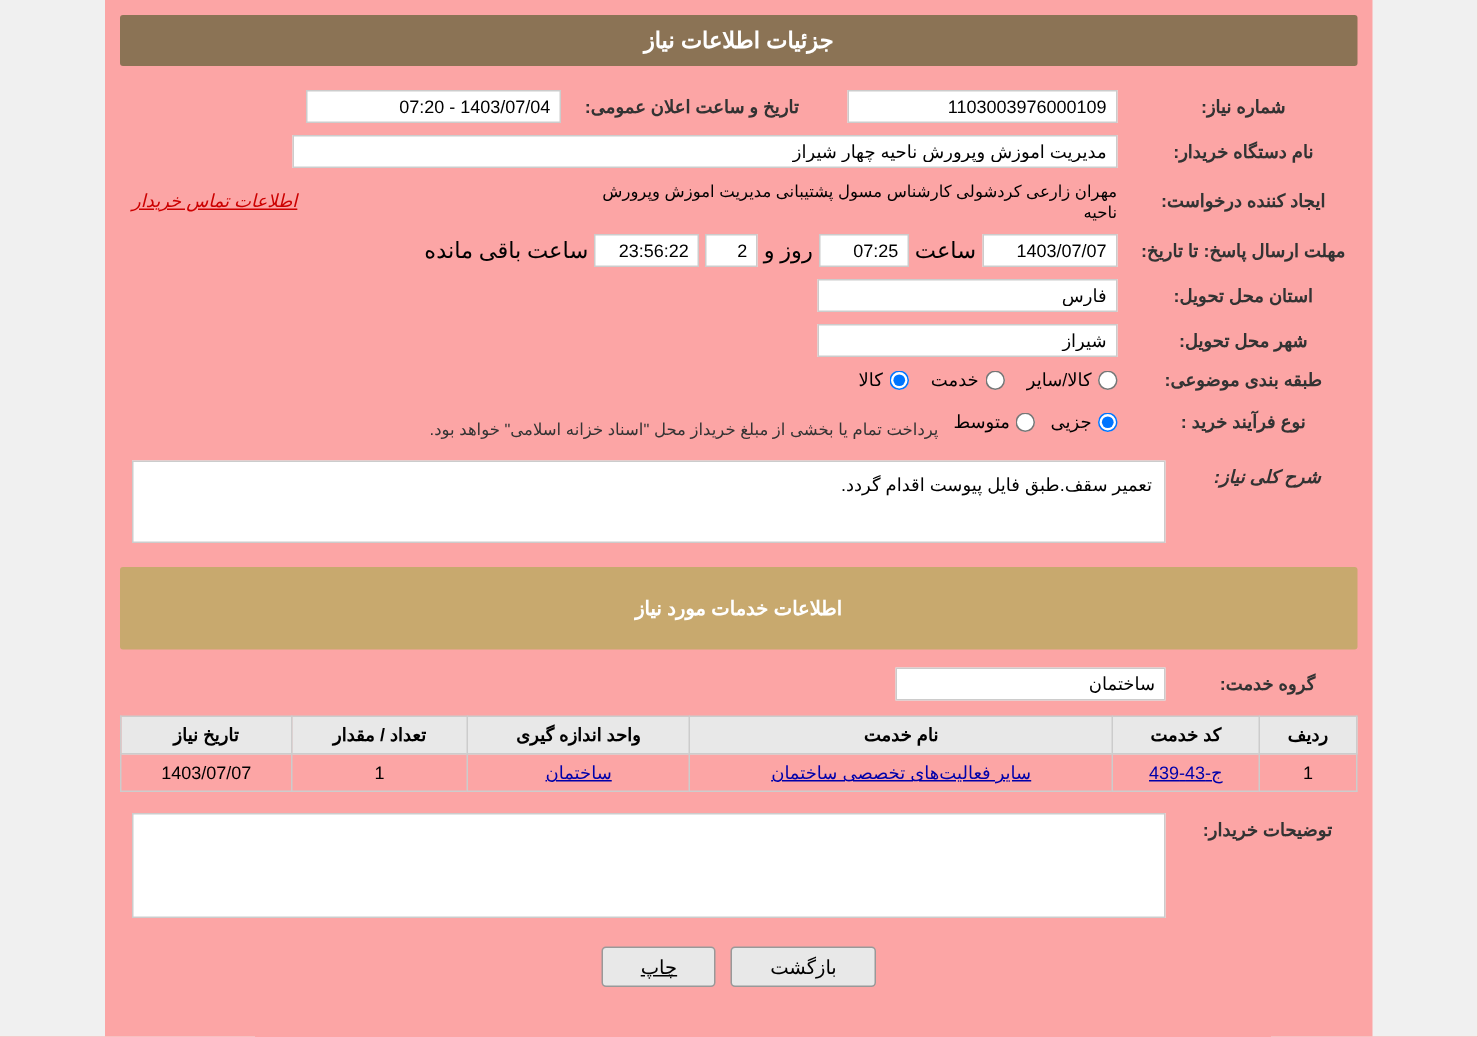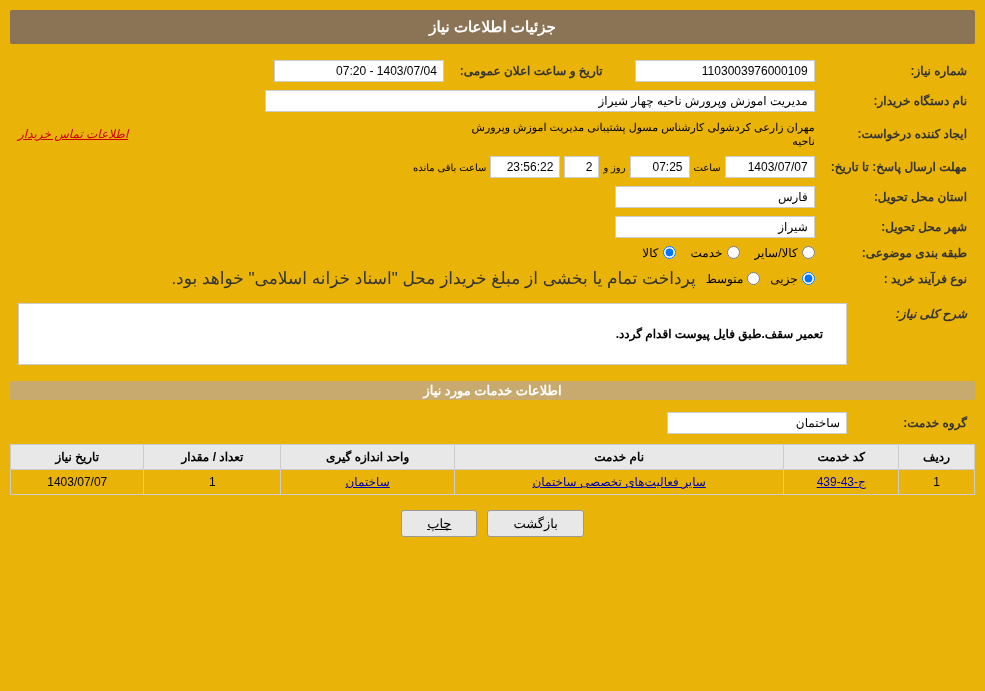--- a/index.html
+++ b/index.html
@@ -3,60 +3,60 @@
   <meta charset="utf-8">
   <style>
     * { box-sizing: border-box; margin: 0; padding: 0; }
     body {
       font-family: Tahoma, Arial, sans-serif;
       font-size: 12px;
       background: #f0f0f0;
       direction: rtl;
     }
     .page-container {
-      width: 985px;
+      width: 845px;
       min-height: 691px;
-      background: #eab308;
+      background: #fca5a5;
       margin: 0 auto;
       padding: 10px;
     }
     .header-bar {
       background: #8B7355;
       color: #fff;
       text-align: center;
       padding: 8px 15px;
       font-size: 15px;
       font-weight: bold;
       margin-bottom: 12px;
       border-radius: 2px;
     }
     .section-title {
       background: #c8a96e;
       color: #fff;
       text-align: center;
-      padding: 2px 15px;
+      padding: 20px 15px;
       font-size: 13px;
       font-weight: bold;
       margin: 12px 0 8px 0;
       border-radius: 2px;
     }
     .form-table {
       width: 100%;
       border-collapse: collapse;
       margin-bottom: 6px;
     }
     .form-table td {
       padding: 4px 8px;
       vertical-align: middle;
     }
     .label-cell {
       color: #333;
       font-weight: bold;
       white-space: nowrap;
-      text-align: right;
+      text-align: center;
       width: 120px;
     }
     .value-cell {
       text-align: right;
     }
     .input-box {
       border: 1px solid #ccc;
       background: #fff;
       padding: 3px 6px;
       font-size: 12px;
@@ -71,21 +71,21 @@
       cursor: pointer;
     }
     .radio-group {
       display: flex;
       gap: 15px;
       align-items: center;
       direction: rtl;
     }
     .radio-item {
       display: flex;
-      align-items: flex-start;
+      align-items: flex-end;
       gap: 4px;
     }
     .services-table {
       width: 100%;
       border-collapse: collapse;
       margin-top: 6px;
     }
     .services-table th {
       background: #e8e8e8;
       border: 1px solid #ccc;
@@ -127,22 +127,23 @@
       background: #e8e8e8;
       text-align: right;
     }
     .time-row {
       display: flex;
       align-items: center;
       gap: 4px;
       direction: rtl;
     }
     .small-label {
-      font-size: 10px;
+      font-size: 15px;
       white-space: nowrap;
+      font-family: Liberation Serif, serif;
     }
   </style>
 </head>
 <body>
 
 <div class="page-container">
 
   <div class="header-bar">جزئیات اطلاعات نیاز</div>
 
   <table class="form-table">
@@ -230,33 +231,33 @@
       <td class="value-cell" colspan="3">
         <div style="display:flex; align-items:center; gap:10px; direction:rtl; flex-wrap:wrap;">
           <div class="radio-item">
             <input type="radio" name="purchase" checked="" style="">
             <span>جزیی</span>
           </div>
           <div class="radio-item">
             <input type="radio" name="purchase" style="">
             <span>متوسط</span>
           </div>
-          <span style="font-size:17px; color:#333;">پرداخت تمام یا بخشی از مبلغ خریداز محل "اسناد خزانه اسلامی" خواهد بود.</span>
+          <span style="font-size:11px; color:#333;margin-top:12px;">پرداخت تمام یا بخشی از مبلغ خریداز محل "اسناد خزانه اسلامی" خواهد بود.</span>
         </div>
       </td>
     </tr>
   </tbody>
     </table>
 
   <table class="form-table">
     <tbody>
         <tr>
       <td class="label-cell" style="vertical-align:top; padding-top:8px;font-style:italic;">شرح کلی نیاز:</td>
       <td class="value-cell" colspan="3">
-        <div style="border:1px solid #ccc; padding:23px; min-height:55px; text-align:right; direction:rtl; background:#fff; font-size:12px;font-weight:bold;">
+        <div style="border:1px solid #ccc; padding:8px; min-height:55px; text-align:right; direction:rtl; background:#fff; font-size:12px;">
           <span>تعمیر سقف.طبق فایل پیوست اقدام گردد.</span>
         </div>
       </td>
     </tr>
   </tbody>
     </table>
 
   <div class="section-title">اطلاعات خدمات مورد نیاز</div>
 
   <table class="form-table">
@@ -286,18 +287,28 @@
       <td>1</td>
       <td class="link-cell">ج-43-439</td>
       <td class="link-cell">سایر فعالیت‌های تخصصی ساختمان</td>
       <td class="link-cell">ساختمان</td>
       <td>1</td>
       <td>1403/07/07</td>
     </tr>
       </tbody>
   </table>
 
+  <table class="form-table" style="margin-top:10px;">
+    <tbody>
+        <tr>
+      <td class="label-cell" style="vertical-align:top; padding-top:8px;">توضیحات خریدار:</td>
+      <td class="value-cell" colspan="3">
+        <div style="border:1px solid #ccc; background:#fff; min-height:70px; padding:6px; direction:rtl;"></div>
+      </td>
+    </tr>
+  </tbody>
+    </table>
 
   <div class="buttons-row">
     <button class="btn btn-back">بازگشت</button>
     <button class="btn btn-print">چاپ</button>
   </div>
 </div>
 
 </body></html>

